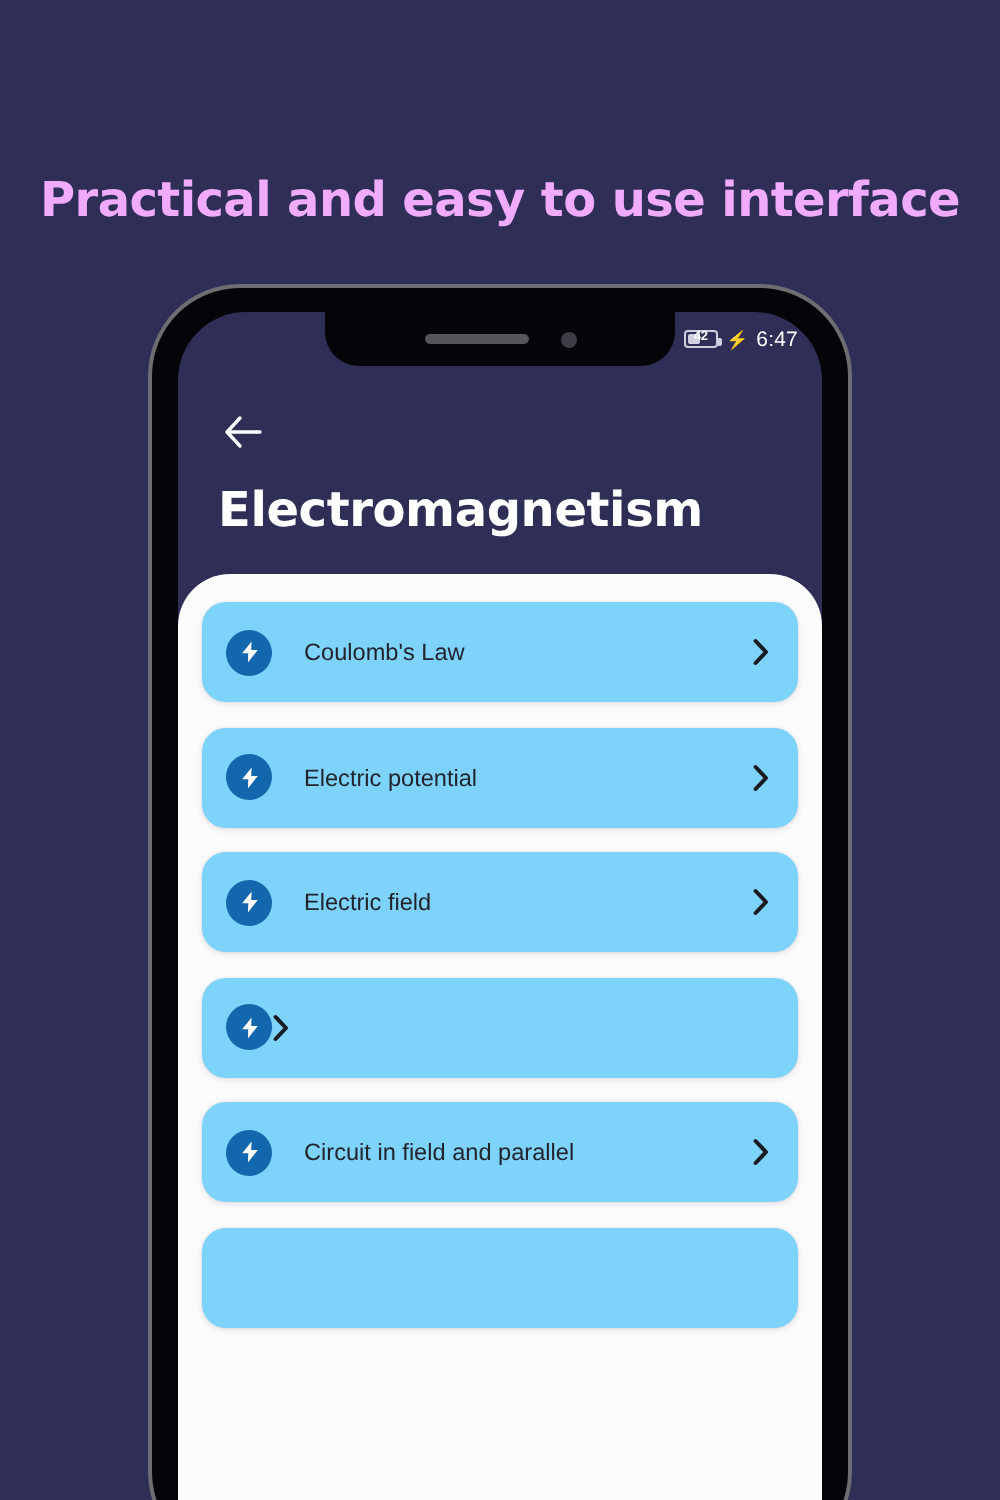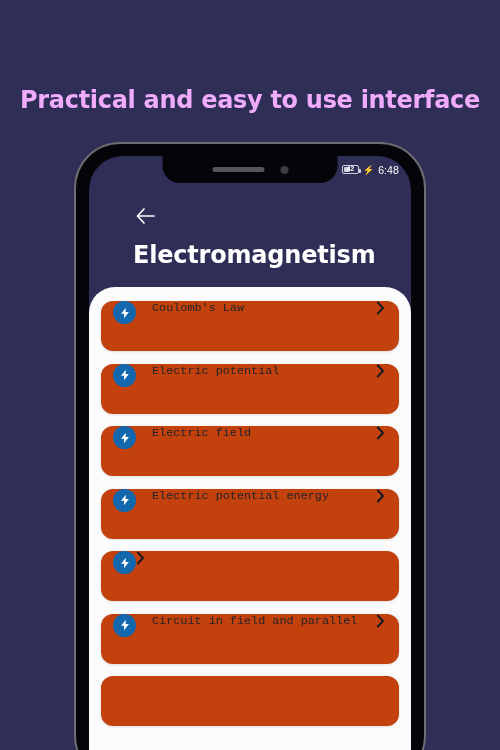--- a/index.html
+++ b/index.html
@@ -143,21 +143,20 @@
   .clock { font-size: 10.5px; color: #ffffff; letter-spacing: 0.1px; }
 
   
   .app-header {
     position: absolute;
     top: 27px;
     left: 0;
     width: 100%;
     padding: 22px 0 0 20px;
     z-index: 3;
-    margin-left: 24px;
   }
   .back-arrow {
     width: 26px;
     height: 22px;
     color: #ffffff;
     display: block;
     cursor: pointer;
   }
   .app-title {
     margin-top: 14px;
@@ -181,29 +180,29 @@
     overflow: hidden;
   }
 
   .list {
     display: flex;
     flex-direction: column;
     gap: 12.5px;
   }
 
   .card {
-    background: #c2410c;
+    background: #7dd3fc;
     border-radius: 12px;
     height: 50px;
     display: flex;
+    align-items: center;
     padding: 0 14px 0 12px;
     box-shadow: 0 1px 3px rgba(20,20,50,0.10), 0 0 1px rgba(20,20,50,0.12);
     cursor: pointer;
     flex: 0 0 auto;
-    font-family: Liberation Mono, monospace;
   }
 
   .card-icon {
     width: 23px;
     height: 23px;
     border-radius: 50%;
     background: #1267ad;
     display: flex;
     align-items: center;
     justify-content: center;
@@ -241,21 +240,21 @@
         <div class="speaker"></div>
         <div class="camera"></div>
       </div>
 
       <div class="statusbar">
         <div class="battery">
           <div class="battery-fill"></div>
           <span class="battery-num">42</span>
         </div>
         <span class="bolt-small">⚡</span>
-        <span class="clock">6:48</span>
+        <span class="clock">6:47</span>
       </div>
 
       <div class="app-header">
         <svg class="back-arrow" viewBox="0 0 26 22" fill="none" stroke="currentColor" stroke-width="1.7" stroke-linecap="round" stroke-linejoin="round">
           <path d="M21 11 H5"></path>
           <path d="M11 4 L4.5 11 L11 18"></path>
         </svg>
         <div class="app-title">Electromagnetism</div>
       </div>
 
@@ -293,31 +292,20 @@
               <svg class="chev" viewBox="0 0 9 14" fill="none" stroke="currentColor" stroke-width="2" stroke-linecap="round" stroke-linejoin="round">
                 <path d="M1.8 1.5 L7 7 L1.8 12.5"></path>
               </svg>
             </div>
             <div class="card">
               <div class="card-icon">
                 <svg viewBox="0 0 24 24" fill="#ffffff">
                   <path d="M13.6 1.5 4.2 13.3h6.1L9.9 22.5l9.9-12.4h-6.6z"></path>
                 </svg>
               </div>
-              <div class="card-label">Electric potential energy</div>
-              <svg class="chev" viewBox="0 0 9 14" fill="none" stroke="currentColor" stroke-width="2" stroke-linecap="round" stroke-linejoin="round">
-                <path d="M1.8 1.5 L7 7 L1.8 12.5"></path>
-              </svg>
-            </div>
-            <div class="card">
-              <div class="card-icon">
-                <svg viewBox="0 0 24 24" fill="#ffffff">
-                  <path d="M13.6 1.5 4.2 13.3h6.1L9.9 22.5l9.9-12.4h-6.6z"></path>
-                </svg>
-              </div>
               <svg class="chev" viewBox="0 0 9 14" fill="none" stroke="currentColor" stroke-width="2" stroke-linecap="round" stroke-linejoin="round">
                 <path d="M1.8 1.5 L7 7 L1.8 12.5"></path>
               </svg>
             </div>
             <div class="card">
               <div class="card-icon">
                 <svg viewBox="0 0 24 24" fill="#ffffff">
                   <path d="M13.6 1.5 4.2 13.3h6.1L9.9 22.5l9.9-12.4h-6.6z"></path>
                 </svg>
               </div>

